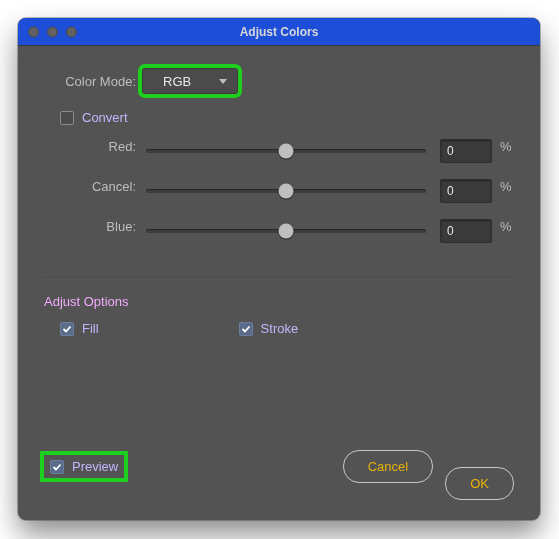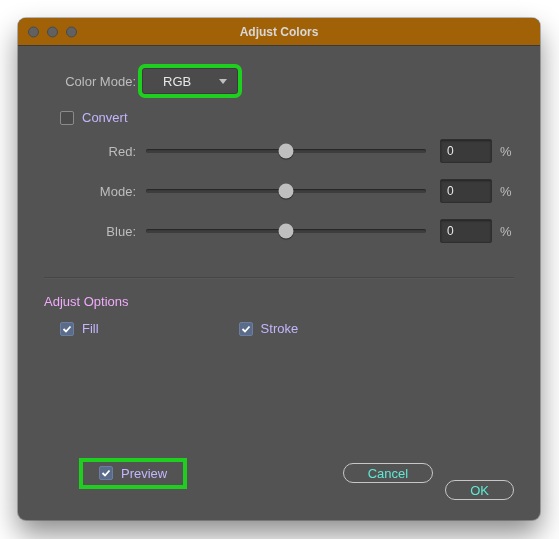--- a/index.html
+++ b/index.html
@@ -20,21 +20,21 @@
     height: 502px;
     background: #535353;
     border-radius: 8px;
     box-shadow: 0 14px 28px rgba(0,0,0,0.45), 0 0 0 1px rgba(0,0,0,0.25);
     overflow: hidden;
     display: flex;
     flex-direction: column;
   }
   .titlebar {
     height: 28px;
-    background: #a16207;
+    background: #1d4ed8;
     display: flex;
     align-items: center;
     justify-content: center;
     position: relative;
     border-bottom: 1px solid #3a3a3a;
   }
   .titlebar .traffic {
     position: absolute;
     left: 10px;
     top: 50%;
@@ -125,21 +125,20 @@
     border-color: #6a7fa0;
   }
   .chk.checked svg { display:block; }
   .chk svg { display: none; width: 10px; height: 10px; }
   .chk-label {
     color: #c4b5fd;
     font-size: 13px;
   }
   .slider-row {
     display: flex;
-    align-items: center;
     margin-bottom: 16px;
   }
   .slider-label {
     width: 98px;
     text-align: right;
     padding-right: 6px;
     color: #bdbdbd;
     font-size: 13px;
   }
   .slider-track-wrap {
@@ -208,30 +207,29 @@
   }
   .footer {
     margin-top: auto;
     display: flex;
     align-items: center;
     padding-top: 24px;
   }
   .footer .preview-wrap {
     display: flex;
     align-items: center;
-    padding: 4px 16px;
-    margin-left: 39px;
+    padding: 4px 6px;
   }
   .btn {
-    height: 20px;
+    height: 33px;
     padding: 0 24px;
     border-radius: 16px;
     border: 1.5px solid #c7c7c7;
     background: transparent;
-    color: #5eead4;
+    color: #eab308;
     font-size: 13px;
     cursor: pointer;
     display: flex;
     align-items: center;
     justify-content: center;
   }
   .btn + .btn { margin-left: 12px; margin-top: 34px; }
   .footer .spacer { flex: 1; }
 </style>
 </head>
@@ -270,21 +268,21 @@
       <div class="slider-track-wrap">
         <div class="track">
           <div class="thumb"></div>
         </div>
       </div>
       <input class="num-input" type="text" value="0" style="">
       <div class="pct">%</div>
     </div>
 
     <div class="slider-row">
-      <div class="slider-label">Mode:</div>
+      <div class="slider-label">Cancel:</div>
       <div class="slider-track-wrap">
         <div class="track">
           <div class="thumb"></div>
         </div>
       </div>
       <input class="num-input" type="text" value="0" style="">
       <div class="pct">%</div>
     </div>
 
     <div class="slider-row">

